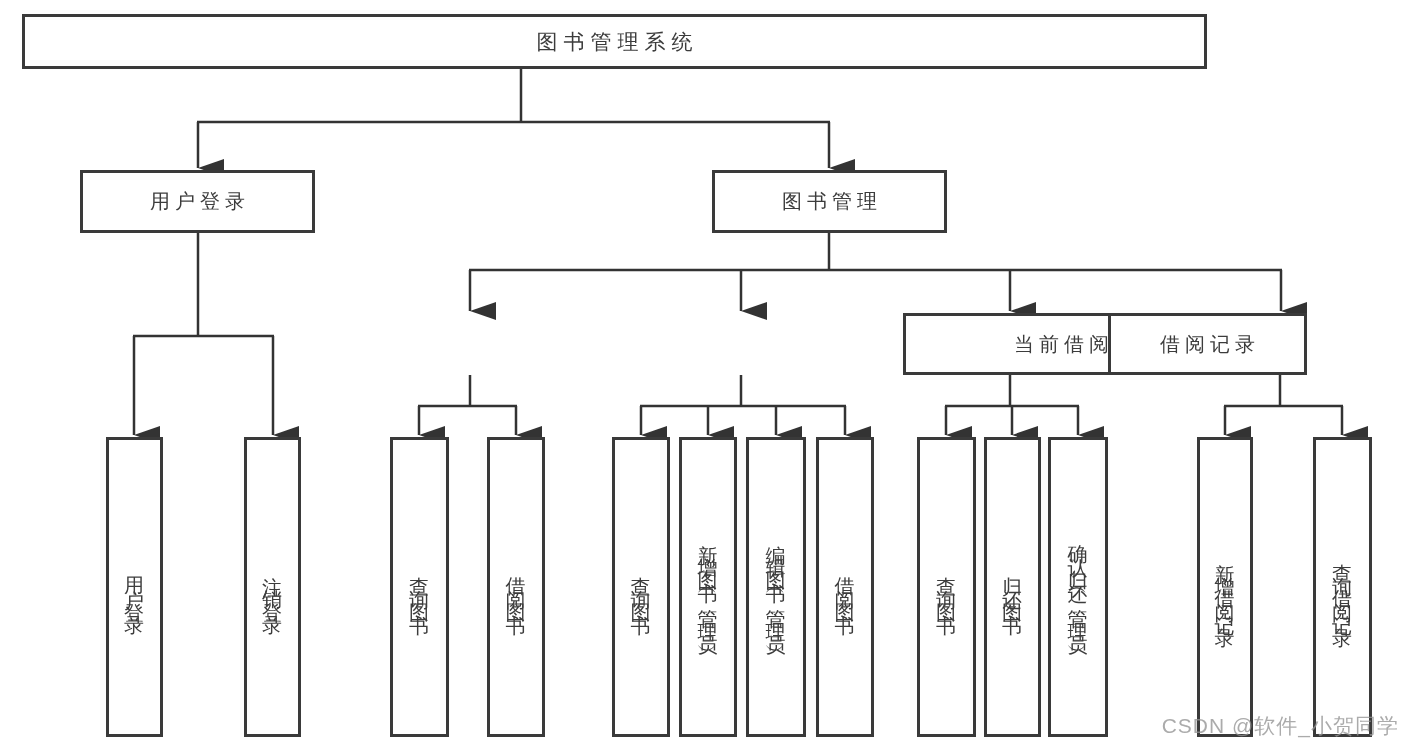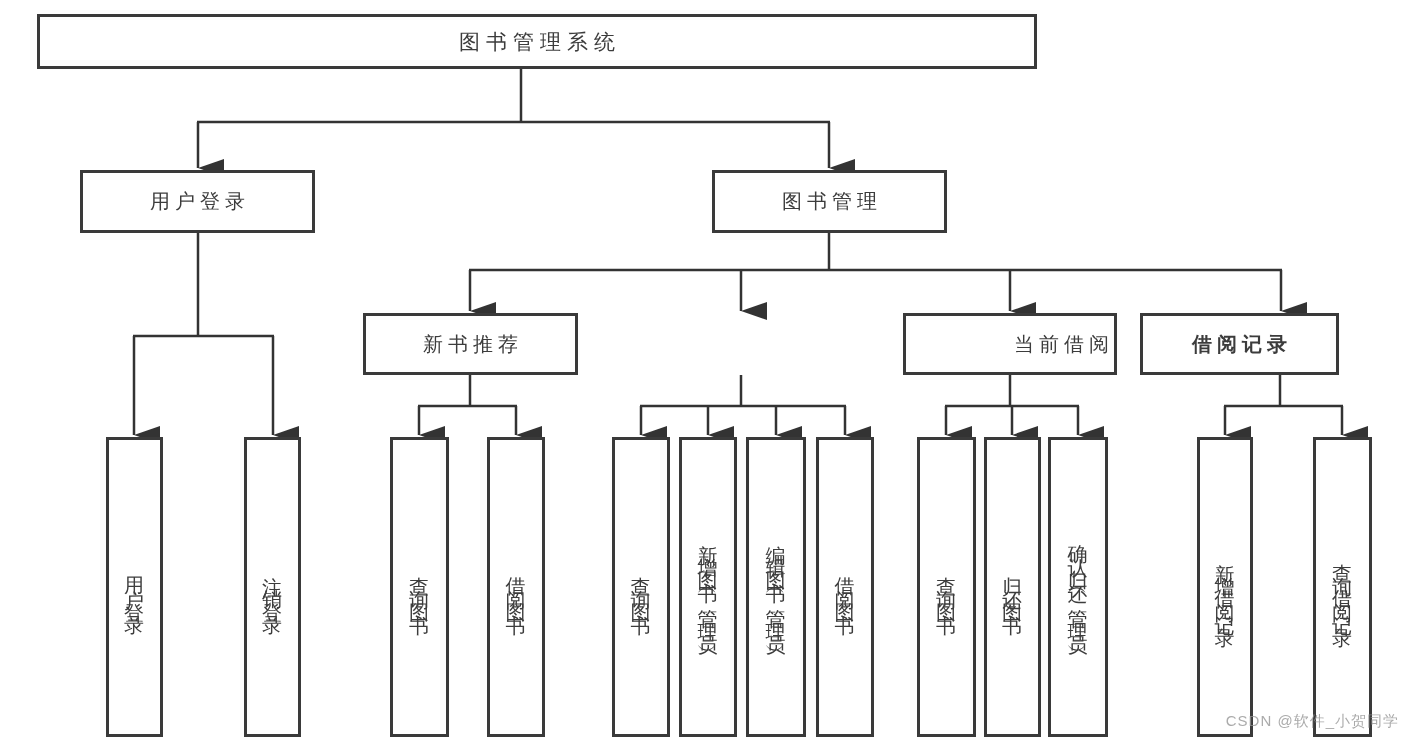--- a/index.html
+++ b/index.html
@@ -51,47 +51,47 @@
   .v-node .label {
     writing-mode: vertical-rl;
     text-orientation: mixed;
     font-size: 20px;
     letter-spacing: 13px;
     color: #3c3c3c;
     white-space: nowrap;
     line-height: 1;
   }
   
-  .root           { left: 37px;   top: 14px;  width: 1000px; height: 55px; }
+  .root           { left: 22px;   top: 14px;  width: 1185px; height: 55px; }
   .n-user-login   { left: 80px;   top: 170px; width: 235px;  height: 63px; }
   .n-book-mgmt    { left: 712px;  top: 170px; width: 235px;  height: 63px; }
   .n-new-book     { left: 363px;  top: 313px; width: 215px;  height: 62px; }
   .n-book-borrow  { left: 634px;  top: 313px; width: 214px;  height: 62px; }
   .n-current      { left: 903px;  top: 313px; width: 214px;  height: 62px; justify-content: flex-end; }
-  .n-record       { left: 1140px; top: 313px; width: 199px;  height: 62px; font-weight: bold; }
+  .n-record       { left: 1108px; top: 313px; width: 199px;  height: 62px; }
   .leaf           { top: 437px;   height: 300px; }
   .lf1  { left: 106px;  width: 57px; }
   .lf2  { left: 244px;  width: 57px; }
   .lf3  { left: 390px;  width: 59px; }
   .lf4  { left: 487px;  width: 58px; }
   .lf5  { left: 612px;  width: 58px; }
   .lf6  { left: 679px;  width: 58px; }
   .lf7  { left: 746px;  width: 60px; }
   .lf8  { left: 816px;  width: 58px; }
   .lf9  { left: 917px;  width: 59px; }
   .lf10 { left: 984px;  width: 57px; }
   .lf11 { left: 1048px; width: 60px; }
   .lf12 { left: 1197px; width: 56px; }
   .lf13 { left: 1313px; width: 59px; }
   #watermark {
     position: absolute;
     right: 6px;
     top: 712px;
     z-index: 5;
-    font-size: 15px;
+    font-size: 21px;
     letter-spacing: 1px;
     color: rgba(148, 148, 148, 0.78);
     white-space: nowrap;
   }
 </style>
 </head>
 <body>
 
 <div id="stage">
 
@@ -161,23 +161,20 @@
     <span class="label">图书管理系统</span>
   </div>
 
   <div class="node h-node n-user-login">
     <span class="label">用户登录</span>
   </div>
   <div class="node h-node n-book-mgmt">
     <span class="label">图书管理</span>
   </div>
 
-  <div class="node h-node n-new-book">
-    <span class="label">新书推荐</span>
-  </div>
   <div class="node h-node n-current">
     <span class="label">当前借阅</span>
   </div>
   <div class="node h-node n-record">
     <span class="label">借阅记录</span>
   </div>
 
   <div class="node v-node leaf lf1">
     <span class="label">用户登录</span>
   </div>

